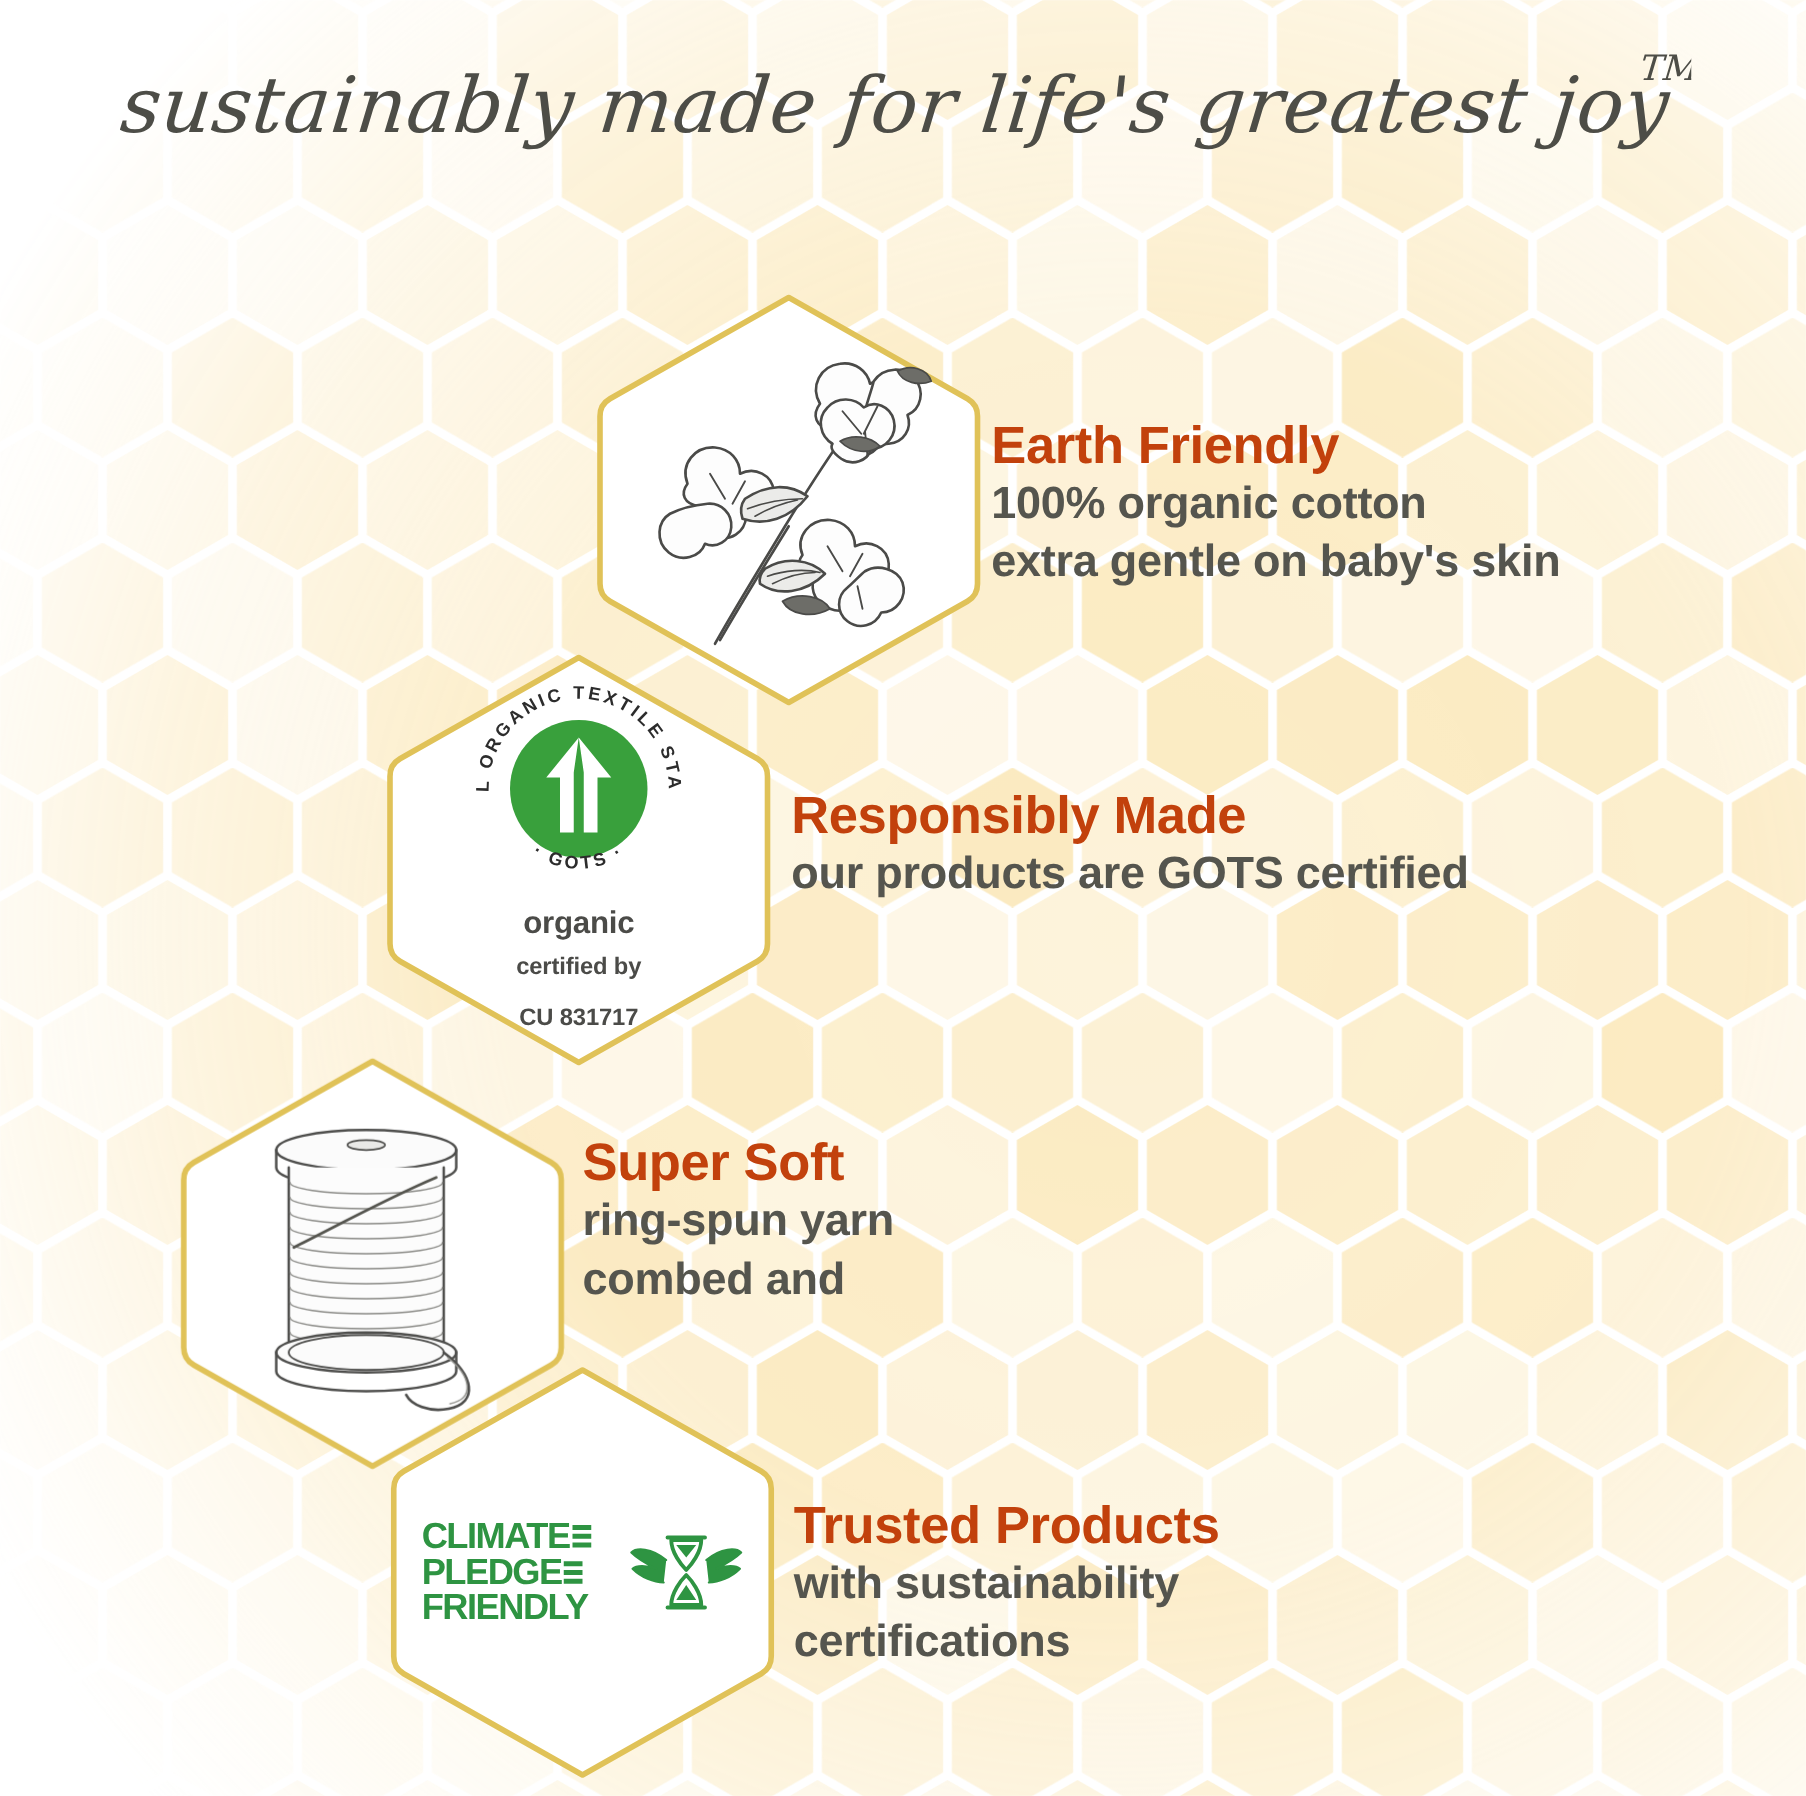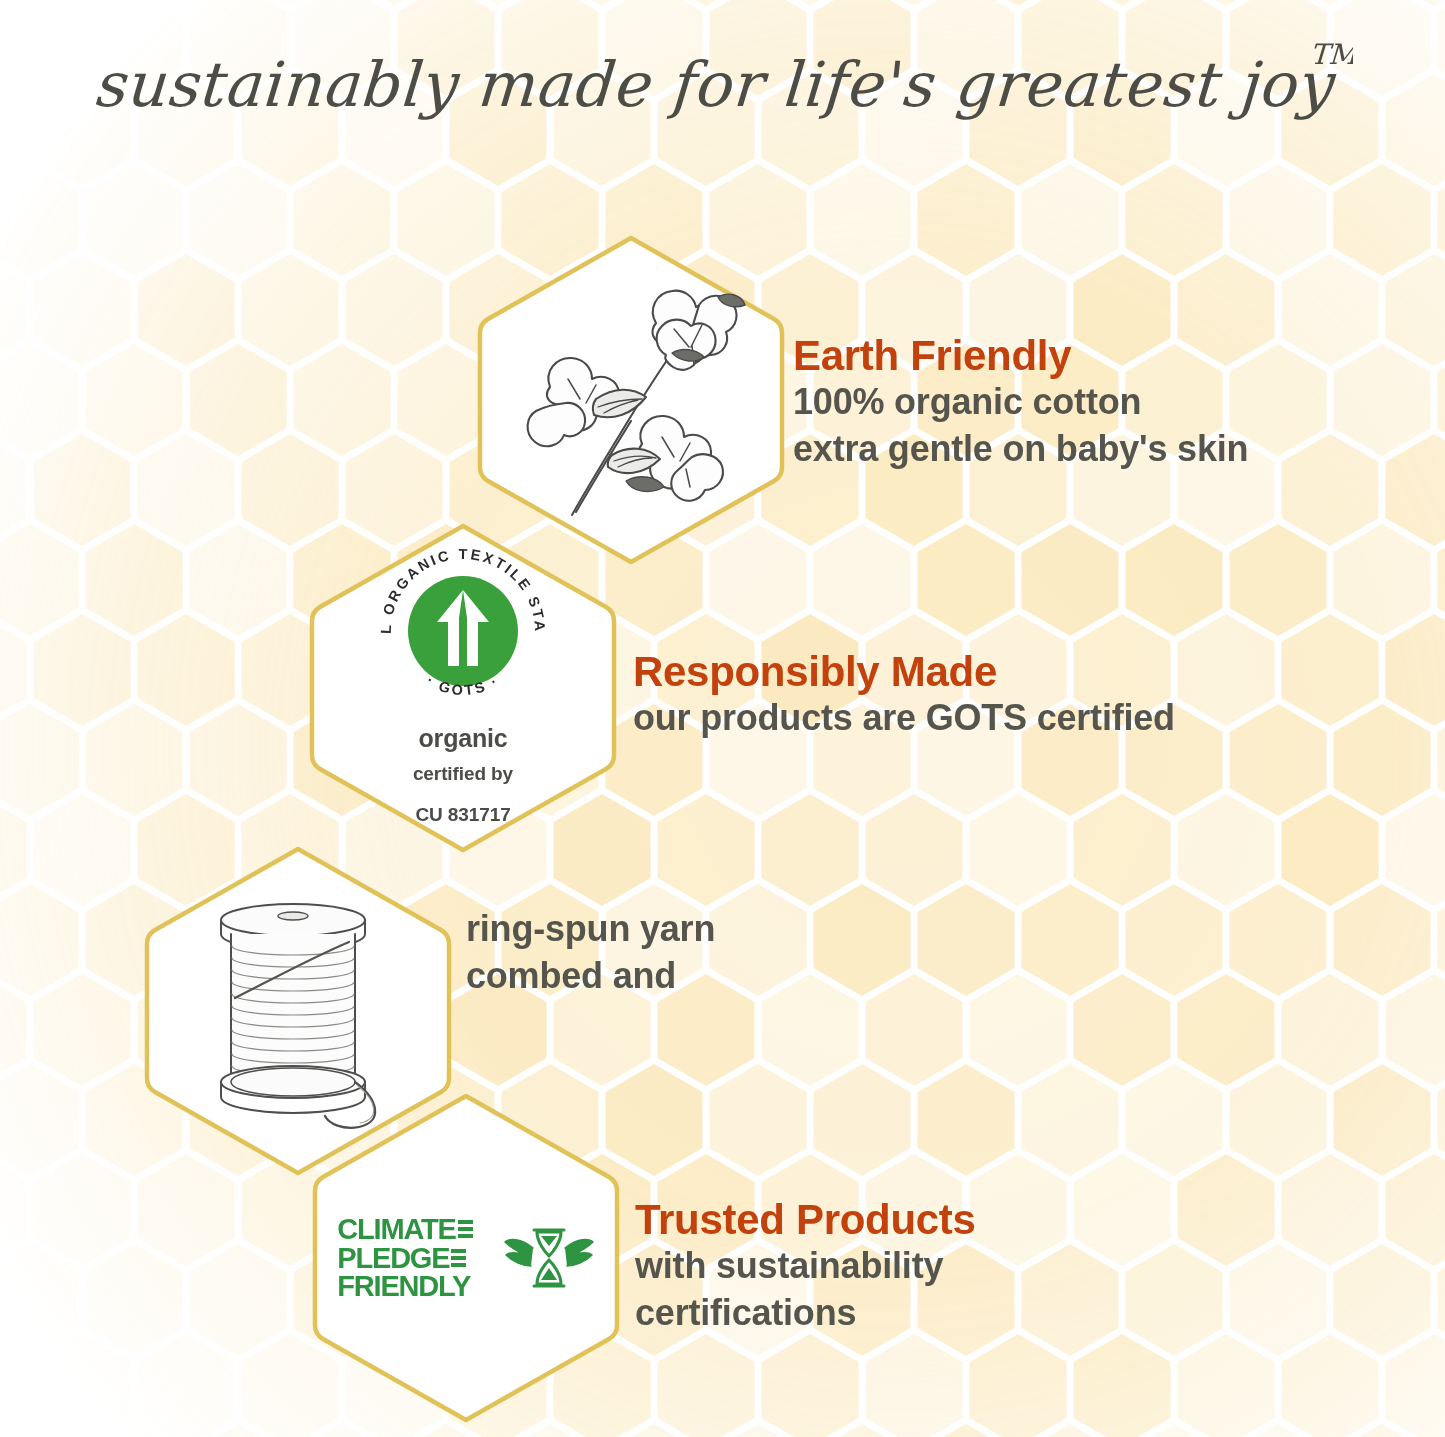--- a/index.html
+++ b/index.html
@@ -531,21 +531,21 @@
             <textPath href="#gotsArcBot" startOffset="50%" text-anchor="middle" id="gots-ring-bot">· GOTS ·</textPath>
           </text>
         </svg>
         <div class="gots-organic">organic</div>
         <div class="gots-certline">certified by</div>
         <div class="gots-certline" style="margin-top:18px;">CU 831717</div>
       </div>
     </div>
   </div>
 
-  <div class="feature-text" style="left:633px; top:648px;">
+  <div class="feature-text" style="left:633px; top:628px;">
     <div class="feature-title">Responsibly Made</div>
     <div class="feature-line">our products are GOTS certified</div>
   </div>
 
   <div class="hex-card" style="left:135px; top:843px; width:326px; height:336px;">
     <svg class="hex-shape" viewBox="0 0 326 336">
       <path d="M163 6 L306 87 A16 16 0 0 1 314 101 L314 235 A16 16 0 0 1 306 249 L163 330 L20 249 A16 16 0 0 1 12 235 L12 101 A16 16 0 0 1 20 87 Z" fill="#ffffff" stroke="#e0c258" stroke-width="4.5" stroke-linejoin="round"></path>
     </svg>
     <div class="hex-inner">
       <svg width="230" height="250" viewBox="0 0 230 250">
@@ -579,20 +579,21 @@
           <ellipse cx="110" cy="196" rx="62" ry="14" stroke-width="1.5" fill="none"></ellipse>
 
           <path d="M172 196 C196 214 200 236 176 241 C160 244 146 238 142 230" stroke-width="2.2"></path>
           <path d="M175 200 C194 215 197 233 177 237" stroke-width="1.1" stroke="#9a9a95"></path>
         </g>
       </svg>
     </div>
   </div>
 
   <div class="feature-text" style="left:466px; top:906px;">
+    <div class="feature-title">Super Soft</div>
     <div class="feature-line">ring-spun yarn</div>
     <div class="feature-line">combed and</div>
   </div>
 
   <div class="hex-card" style="left:303px; top:1090px; width:326px; height:336px;">
     <svg class="hex-shape" viewBox="0 0 326 336">
       <path d="M163 6 L306 87 A16 16 0 0 1 314 101 L314 235 A16 16 0 0 1 306 249 L163 330 L20 249 A16 16 0 0 1 12 235 L12 101 A16 16 0 0 1 20 87 Z" fill="#ffffff" stroke="#e0c258" stroke-width="4.5" stroke-linejoin="round"></path>
     </svg>
     <div class="hex-inner">
       <div class="cpf-block">

